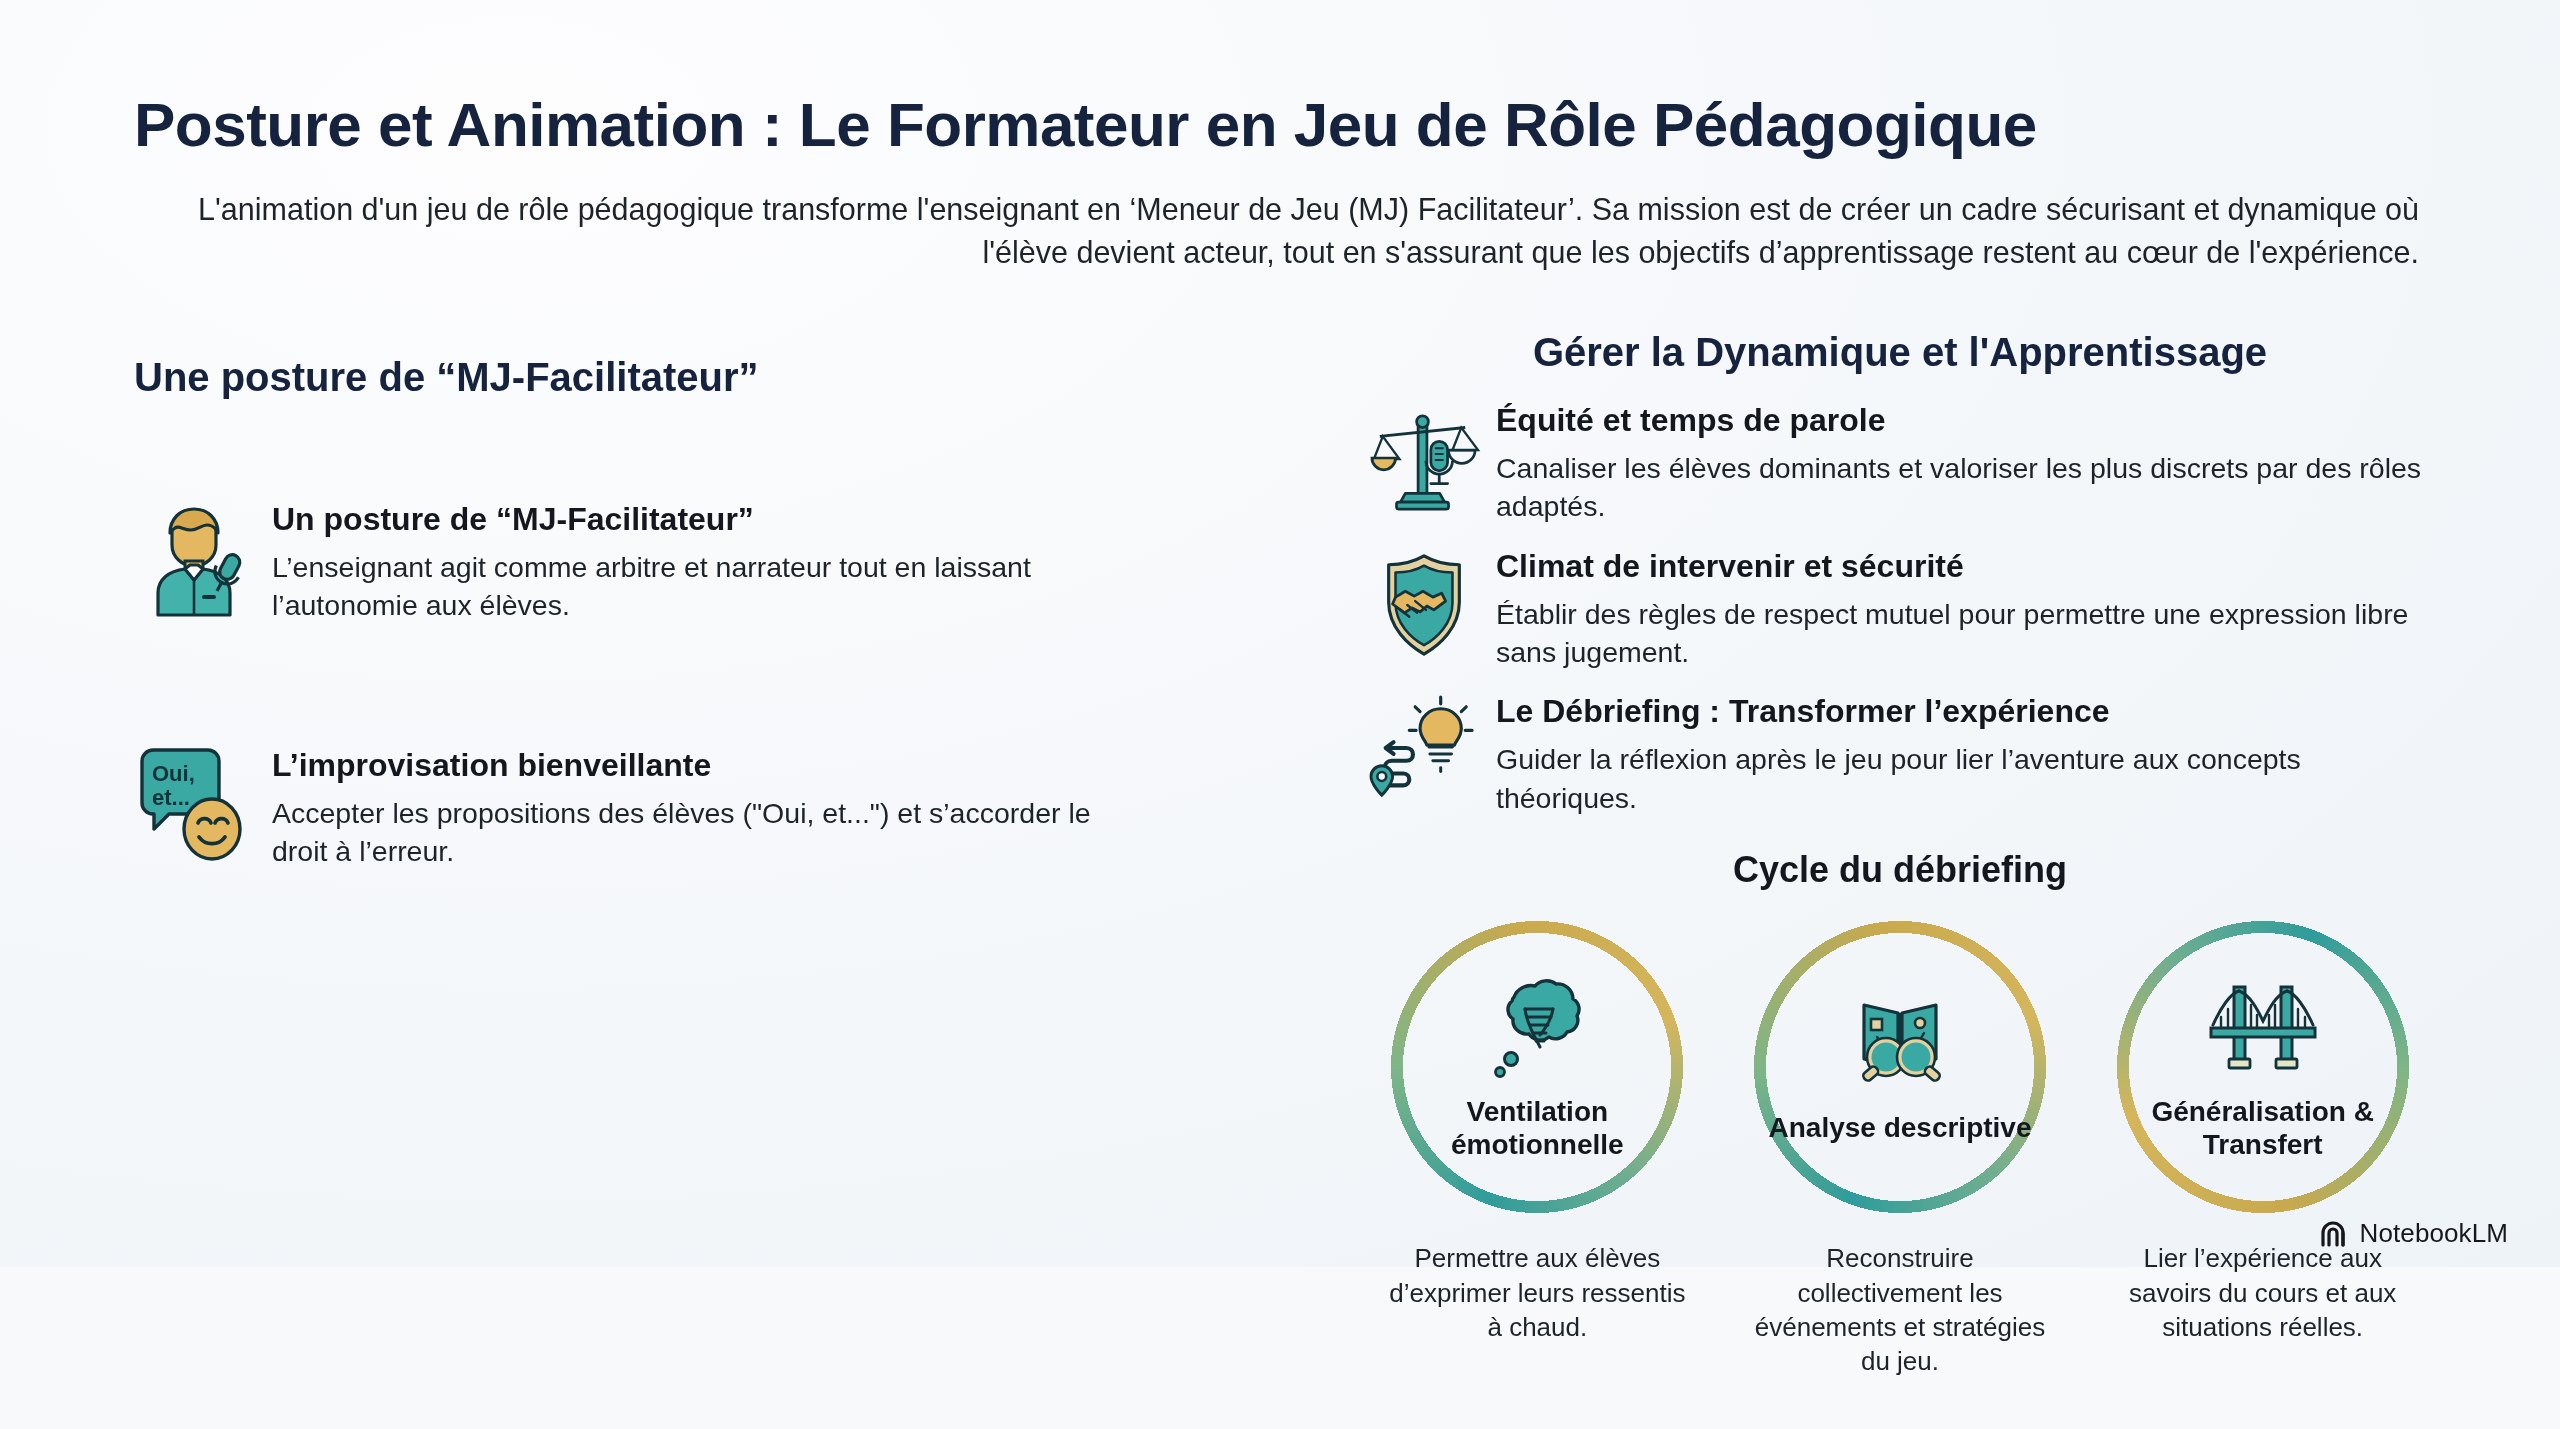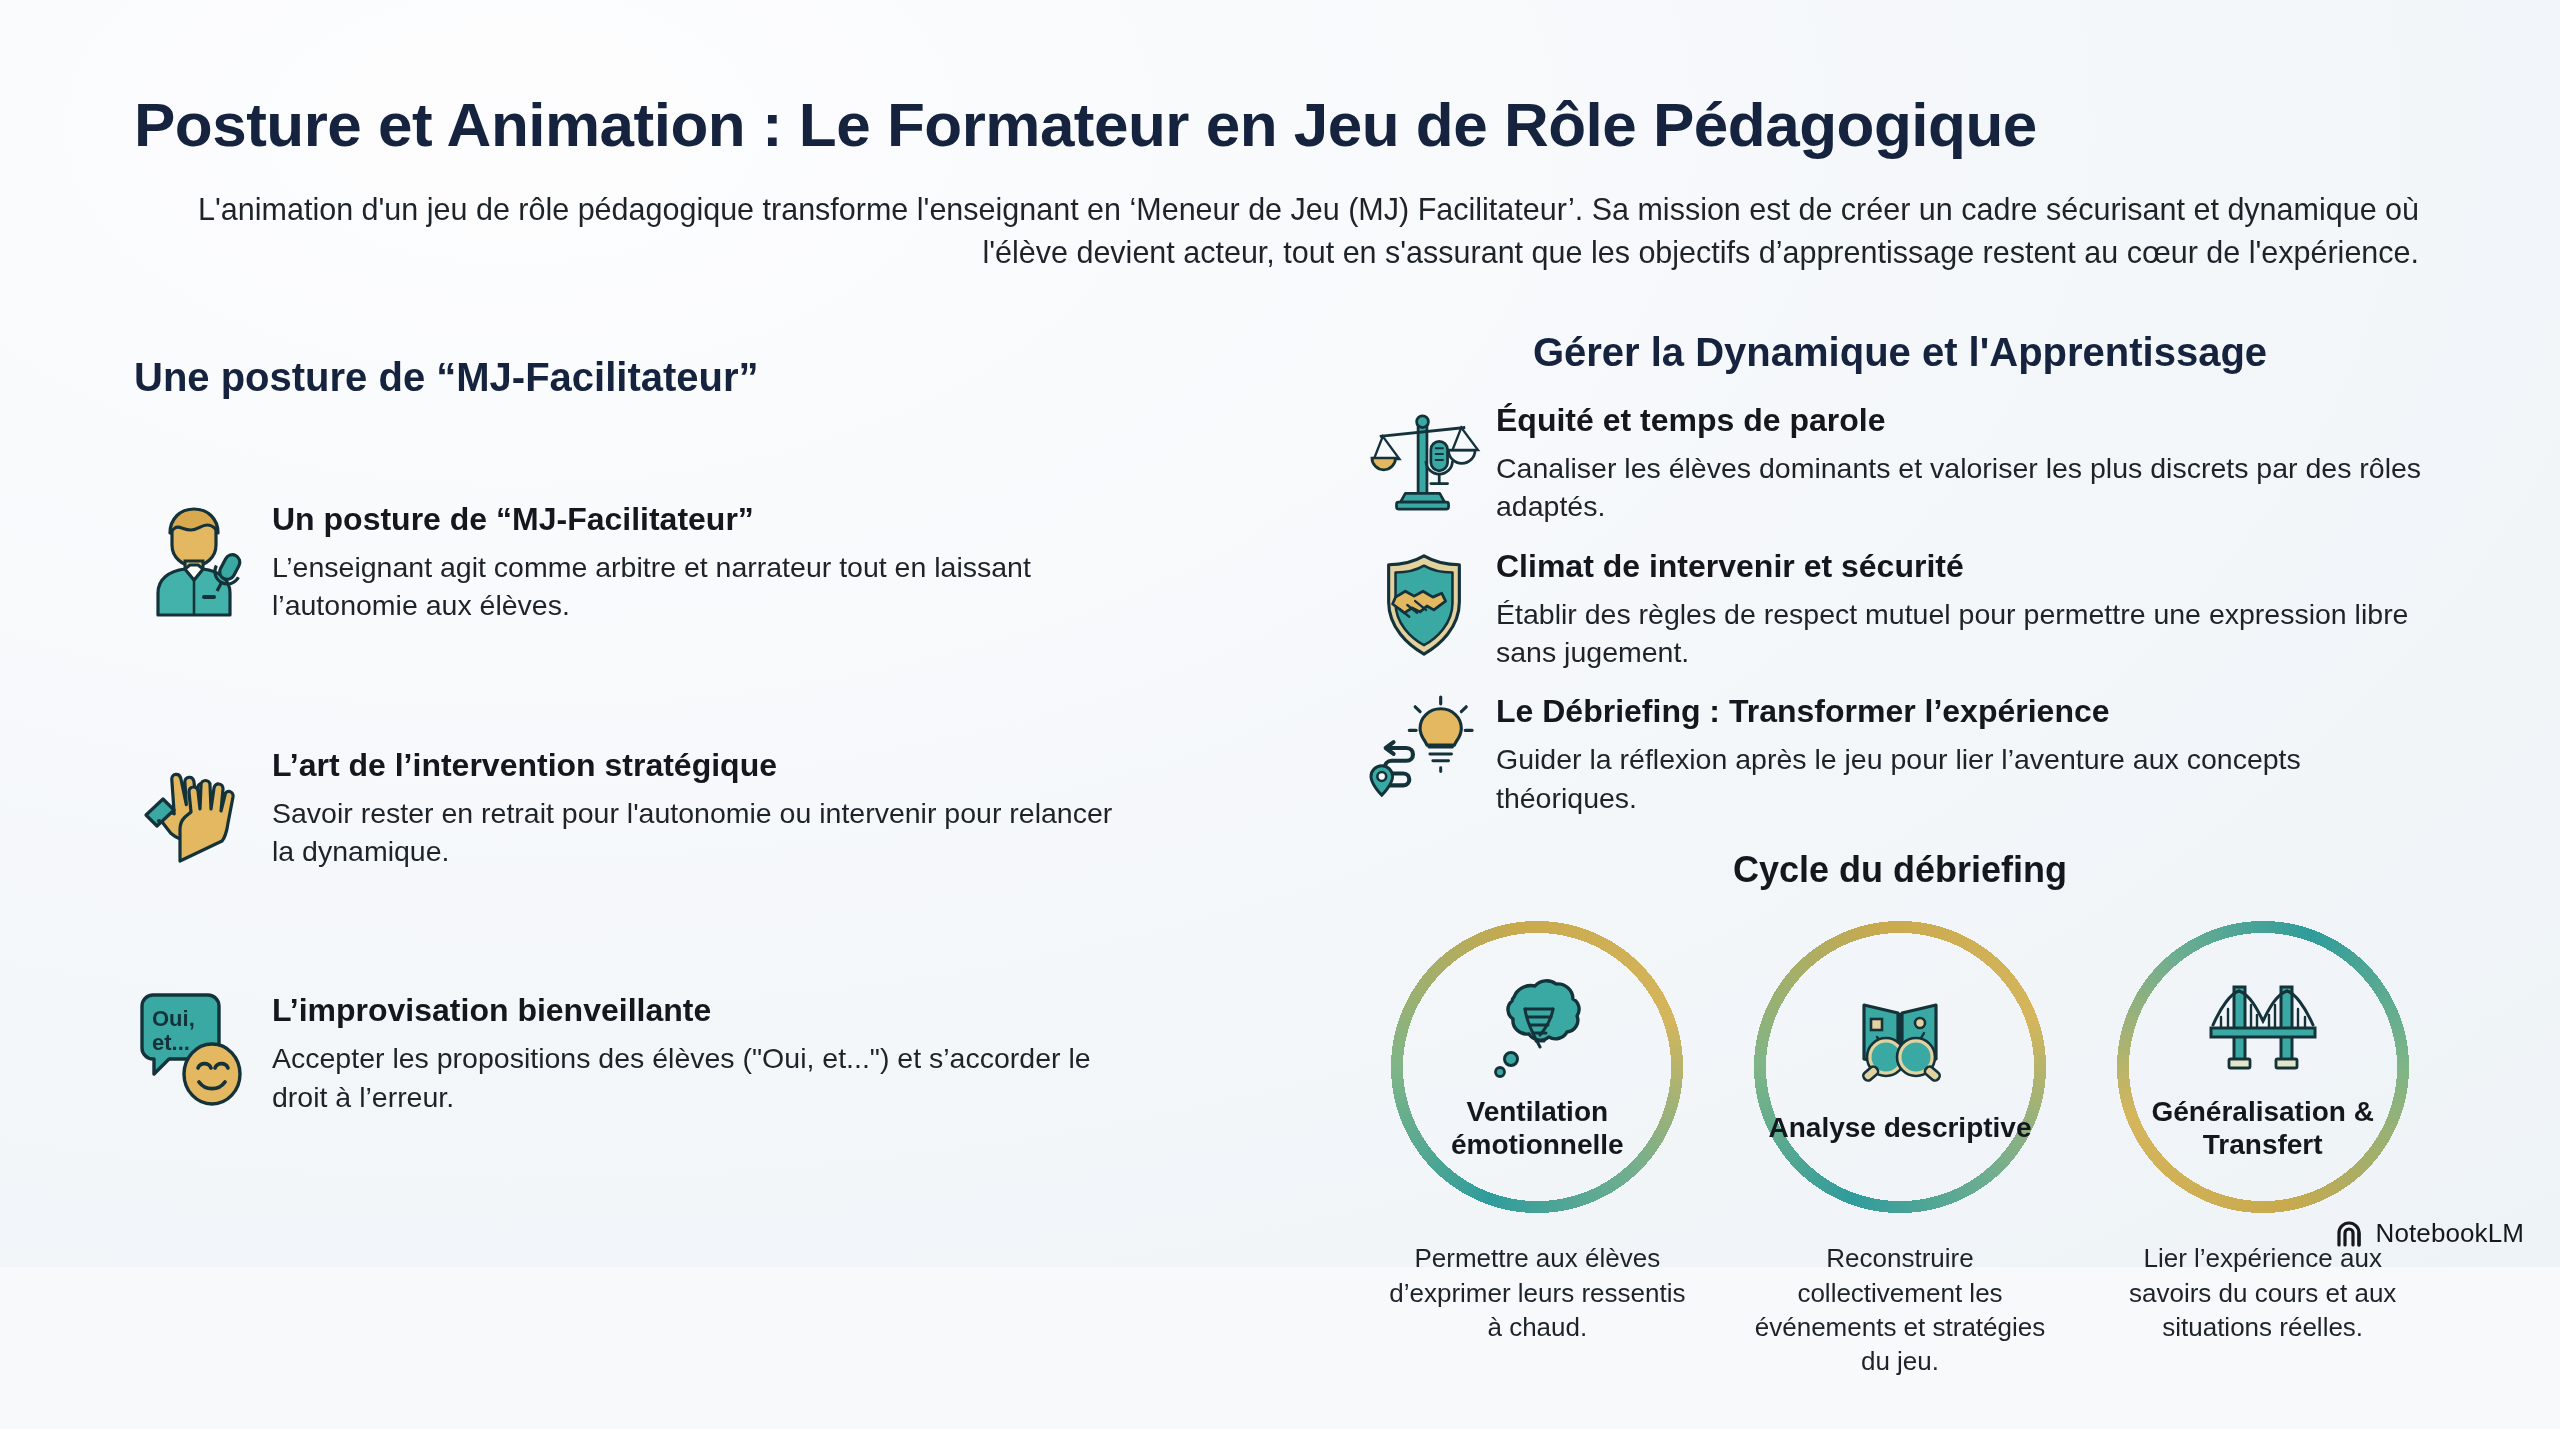--- a/index.html
+++ b/index.html
@@ -178,21 +178,21 @@
     font-size: 26px;
     line-height: 1.32;
     color: #1d2329;
     text-align: center;
     max-width: 300px;
   }
 
   
   .brand {
     position: absolute;
-    right: 36px;
+    right: 52px;
     bottom: 18px;
     display: flex;
     align-items: center;
     gap: 10px;
   }
   .brand-text {
     font-size: 26px;
     color: #16181b;
     letter-spacing: 0.1px;
   }
@@ -233,37 +233,20 @@
             <path d="M92.5 87v9" stroke="#14323a" stroke-width="3.2"></path>
           </g>
         </svg>
       </div>
       <div class="feature-body">
         <h3 class="feature-title">Un posture de “MJ-Facilitateur”</h3>
         <p class="feature-desc">L’enseignant agit comme arbitre et narrateur tout en laissant l’autonomie aux élèves.</p>
       </div>
     </div>
 
-    <div class="feature">
-      <div class="feature-icon">
-        <svg viewBox="0 0 120 120" width="120" height="120">
-
-          <path d="M20 62l5-6 13 11 6-34c1-6 9-5 9 1l-1 27 4-22c1-6 9-5 9 1l-3 26 5-18c1-6 9-5 8 2l-4 24c-2 13-10 22-22 22-8 0-14-4-19-11z" fill="#e3b861" stroke="#14323a" stroke-width="3.2" stroke-linejoin="round" transform="rotate(-14 55 60)"></path>
-
-          <path d="M12 72l17-16 11 11-17 16z" fill="#3aa9a3" stroke="#14323a" stroke-width="3.2" stroke-linejoin="round"></path>
-          <circle cx="25" cy="78" r="2" fill="#14323a"></circle>
-
-          <path d="M46 118V86c0-5 2-9 5-12l6-5-2-20c0-6 8-7 9-1l2 18 1-24c0-6 9-6 9 0l1 24 3-21c1-6 9-5 9 1l-2 22 4-16c1-6 9-4 8 2l-5 26c-2 14-6 18-6 18z" fill="#e3b861" stroke="#14323a" stroke-width="3.2" stroke-linejoin="round"></path>
-        </svg>
-      </div>
-      <div class="feature-body">
-        <h3 class="feature-title">L’art de l’intervention stratégique</h3>
-        <p class="feature-desc">Savoir rester en retrait pour l'autonomie ou intervenir pour relancer la dynamique.</p>
-      </div>
-    </div>
 
     <div class="feature">
       <div class="feature-icon">
         <svg viewBox="0 0 120 120" width="120" height="120">
 
           <path d="M8 18c0-6 5-11 11-11h55c6 0 11 5 11 11v42c0 6-5 11-11 11H35L20 86V71h-1c-6 0-11-5-11-11z" fill="#3aa9a3" stroke="#14323a" stroke-width="3.4" stroke-linejoin="round"></path>
           <text x="18" y="38" font-family="Liberation Sans, sans-serif" font-size="22" font-weight="bold" fill="#14323a">Oui,</text>
           <text x="18" y="62" font-family="Liberation Sans, sans-serif" font-size="22" font-weight="bold" fill="#14323a">et...</text>
 
           <ellipse cx="78" cy="86" rx="28" ry="30" fill="#e3b861" stroke="#14323a" stroke-width="3.4"></ellipse>

